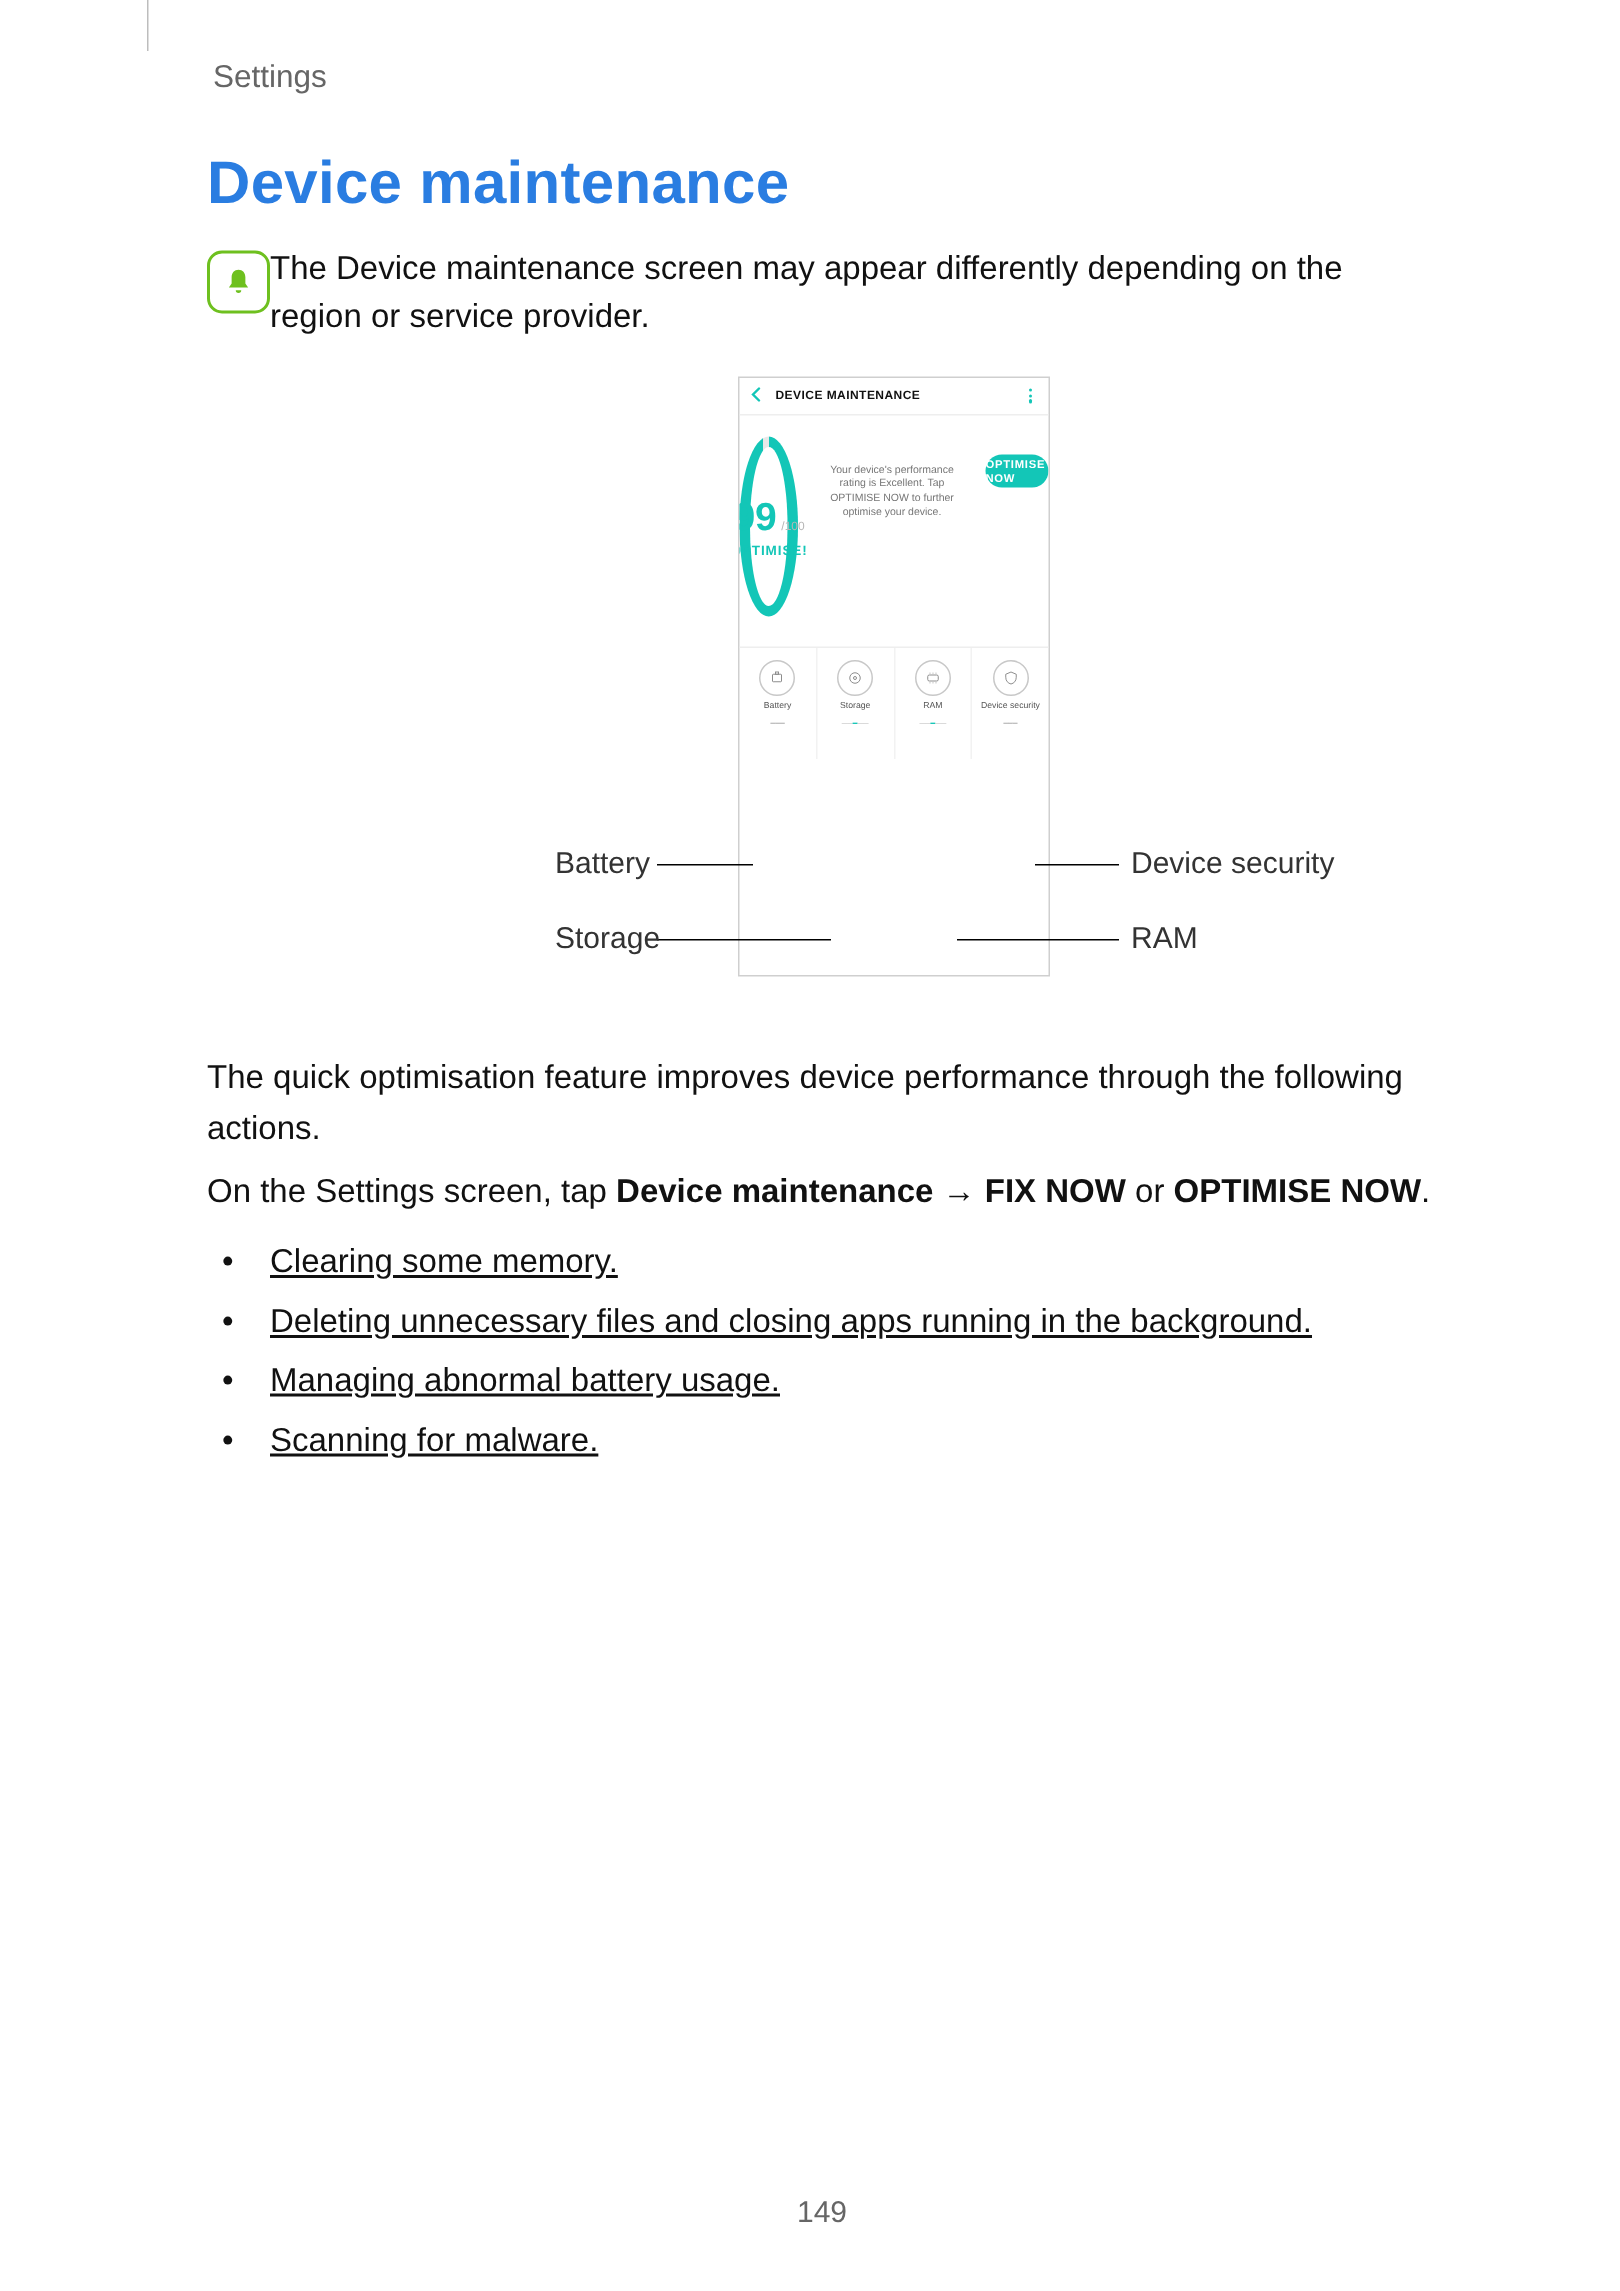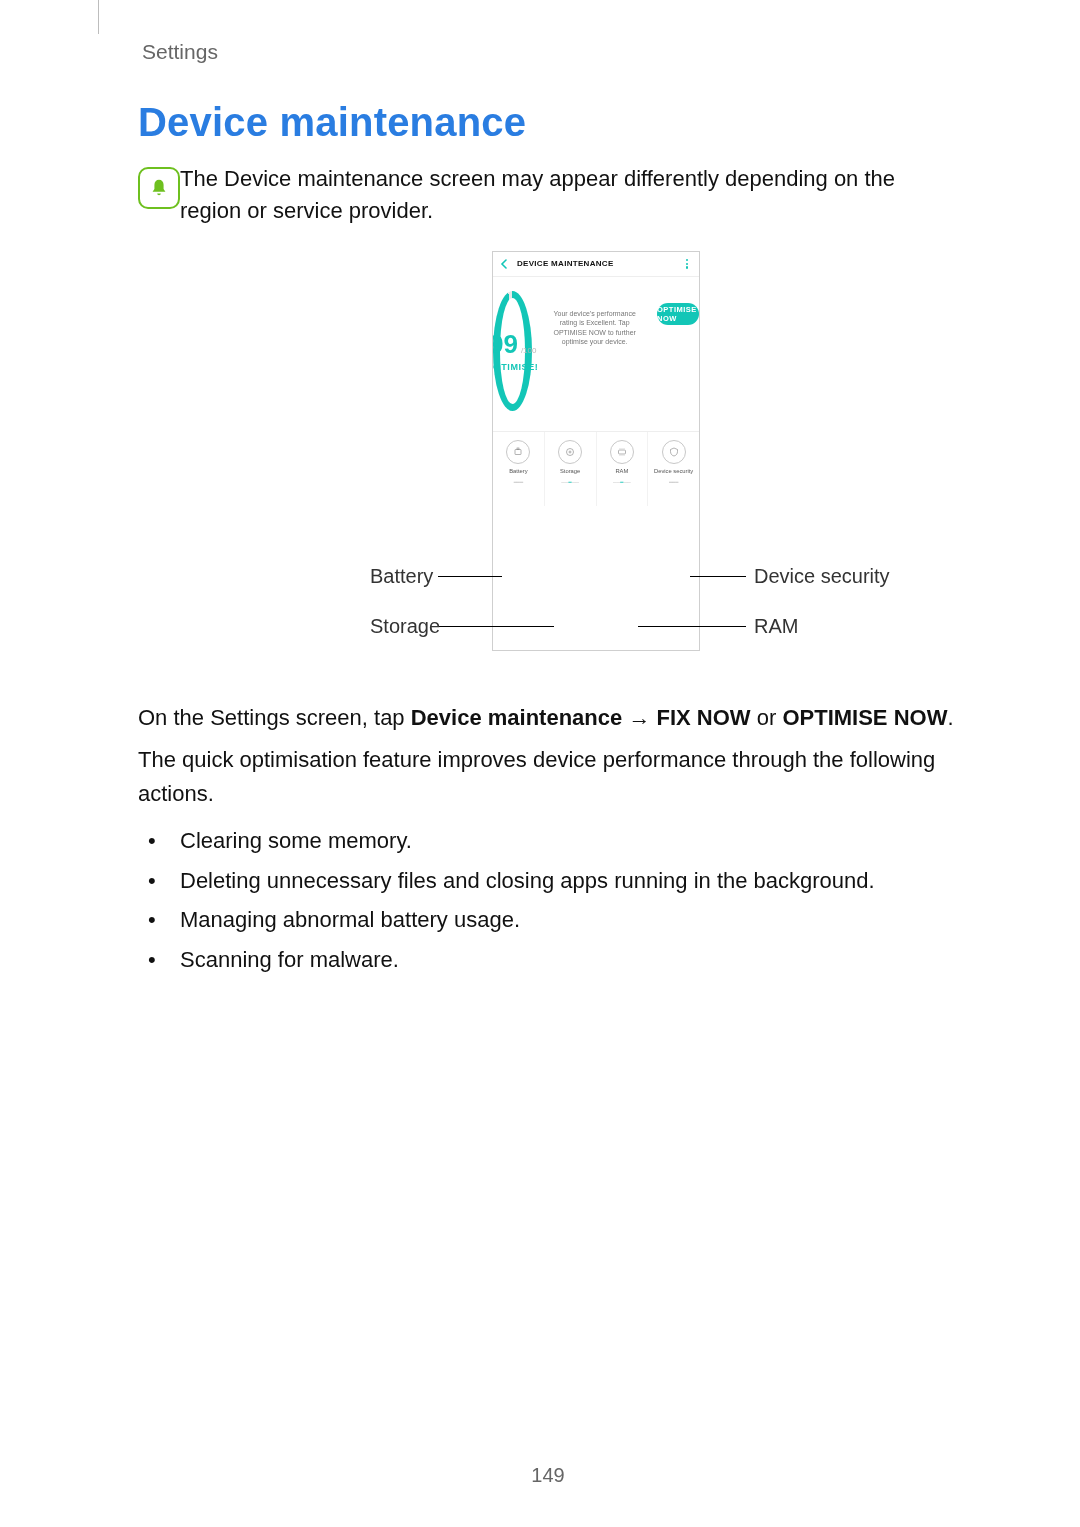--- a/index.html
+++ b/index.html
@@ -55,21 +55,21 @@
   #co-battery{left:232px;top:314px;}
   #cl-storage{left:300px;top:375px;width:116px;}
   #co-storage{left:232px;top:364px;}
   #cl-security{left:552px;top:325px;width:56px;}
   #co-security{left:616px;top:314px;}
   #cl-ram{left:500px;top:375px;width:108px;}
   #co-ram{left:616px;top:364px;}
   h2{font-size:24px;font-weight:700;margin:30px 0 14px 0;}
   .body{font-size:22px;line-height:1.55;margin:0 0 8px 0;}
   ul.bul{font-size:22px;line-height:1.8;padding-left:36px;margin:10px 0 0 0;}
-  ul.bul li{padding-left:6px;}
+  ul.bul li{padding-left:6px;text-decoration:underline;}
   ul.bul li::marker{content:"•   ";}
   .pagenum{position:absolute;left:16px;right:0;bottom:40px;text-align:center;font-size:20px;color:#666;}
 </style>
 </head>
 <body>
 
 <div class="page">
   <div class="left-rule"></div>
   <div class="section">Settings</div>
 
@@ -163,24 +163,24 @@
       <div id="cl-storage" class="c-line"></div>
       <div id="co-storage" class="callout">Storage</div>
 
       <div id="cl-security" class="c-line"></div>
       <div id="co-security" class="callout">Device security</div>
 
       <div id="cl-ram" class="c-line"></div>
       <div id="co-ram" class="callout">RAM</div>
     </div>
 
+    <p class="body">The quick optimisation feature improves device performance through the following actions.</p>
     <p class="body">
       <span>On the Settings screen, tap </span><b>Device maintenance</b><span> → </span><b>FIX NOW</b><span> or </span><b>OPTIMISE NOW</b><span>.</span>
     </p>
-    <p class="body">The quick optimisation feature improves device performance through the following actions.</p>
     <ul class="bul">
       <li>Clearing some memory.</li>
       <li>Deleting unnecessary files and closing apps running in the background.</li>
       <li>Managing abnormal battery usage.</li>
       <li>Scanning for malware.</li>
     </ul>
   </div>
 
   <div class="pagenum">149</div>
 </div>

